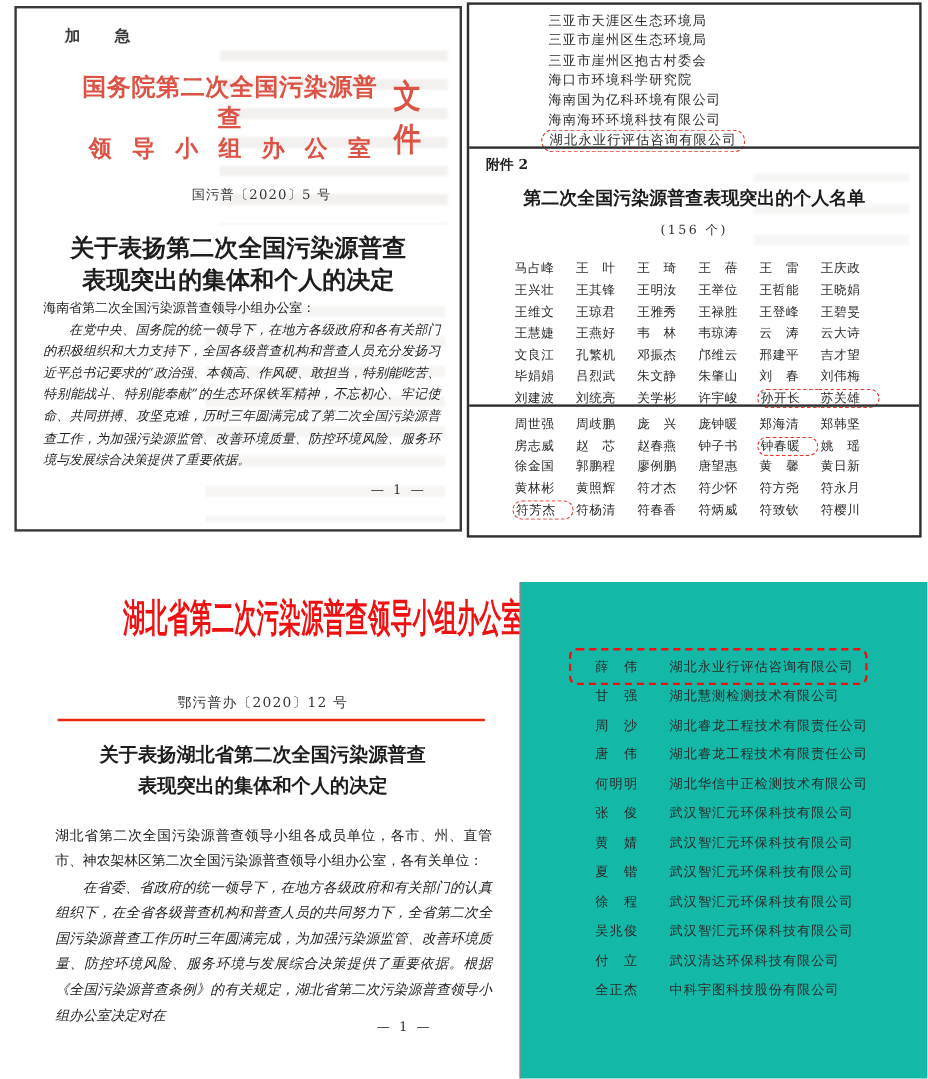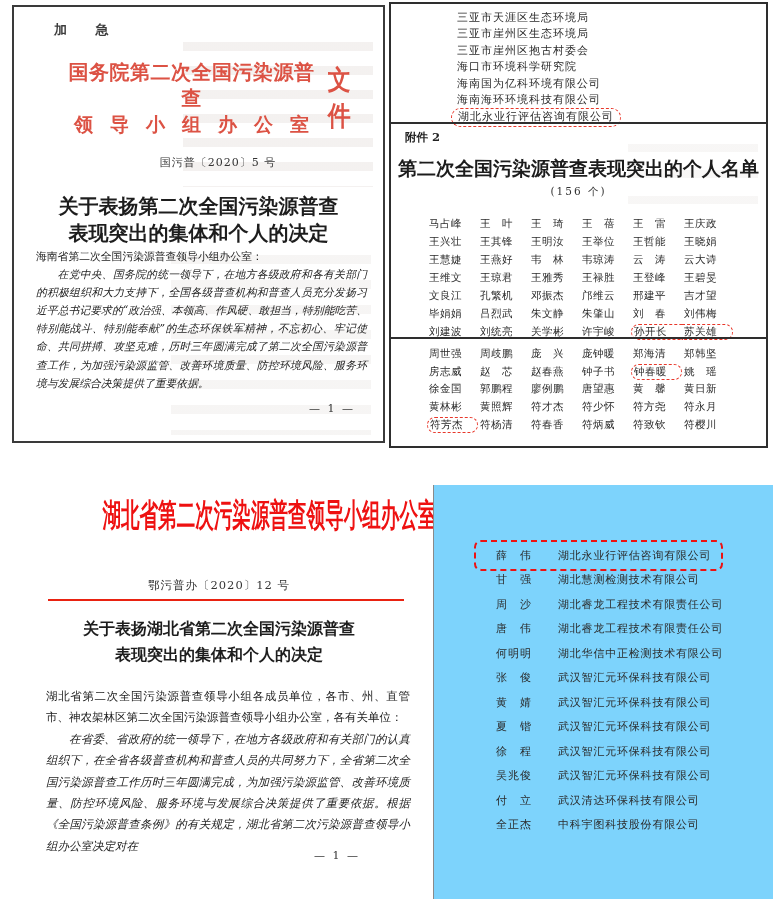--- a/index.html
+++ b/index.html
@@ -39,21 +39,21 @@
   .col-tr{position:absolute;left:389px;top:2px;width:379px;height:446px;
           border:2px solid #2e2e2e;background:#fff;box-sizing:border-box;}
   .tr-divider{position:absolute;left:0;right:0;height:2px;background:#2e2e2e;}
   .d1{top:118px;} .d2{top:333px;}
   .org-list{position:absolute;top:6px;left:66px;font-size:11px;color:#2a2a2a;}
   .org-row{height:16.4px;line-height:16.4px;letter-spacing:1px;}
   .hl-solo-cell{display:inline-block;border:1.5px dashed #e8372a;border-radius:11px;
                 padding:0 6px;margin-left:-6px;}
   .attach-label{position:absolute;top:126px;left:14px;font-size:11.5px;font-weight:600;color:#222;}
   .list-title{position:absolute;top:152px;left:0;right:0;text-align:center;
-              font-size:19px;font-weight:bold;color:#1c1c1c;}
+              font-size:15px;font-weight:bold;color:#1c1c1c;}
   .list-count{position:absolute;top:181px;left:0;right:0;text-align:center;
               font-size:10.5px;color:#333;letter-spacing:2px;}
   .name-grid{position:absolute;left:36px;}
   #name-grid-a{top:211px;}
   #name-grid-b{top:341px;}
   .name-row{display:grid;grid-template-columns:repeat(6,51px);height:18px;align-items:center;}
   #name-grid-b .name-row{height:17.7px;}
   .name-cell{font-size:10.5px;color:#2a2a2a;letter-spacing:0.5px;white-space:pre;
              padding:0 2px;box-sizing:border-box;}
   .hl-start{border:1.4px dashed #e8372a;border-right:none;border-radius:10px 0 0 10px;}
@@ -70,21 +70,21 @@
   .bl-rule{position:absolute;top:131px;left:30px;right:16px;height:2px;background:#e92211;}
   .bl-title{position:absolute;top:148px;left:0;right:0;text-align:center;
             font-size:16px;font-weight:bold;color:#1d1d1d;line-height:26px;}
   .bl-body{position:absolute;top:218px;left:28px;right:10px;font-size:11.5px;
            line-height:21.4px;color:#222;text-align:justify;}
   .bl-body p{margin:0;}
   .bl-pageno{position:absolute;right:60px;top:381px;font-size:11px;color:#333;letter-spacing:2px;}
 
   
   .panel-br{position:absolute;left:433px;top:485px;width:340px;height:414px;
-            border-left:1.5px solid #8a8a8a;background:#7dd3fc;box-sizing:border-box;}
+            border-left:1.5px solid #8a8a8a;background:#14b8a6;box-sizing:border-box;}
   .award-rows{position:absolute;top:58px;left:62px;right:0;}
   .award-row{display:flex;align-items:center;height:24.5px;}
   .award-name{width:47px;margin-right:15px;font-size:11px;color:#2a2a2a;white-space:pre;
               letter-spacing:1px;}
   .award-company{font-size:11px;color:#2a2a2a;letter-spacing:0.8px;}
   .award-hl{position:relative;}
   .award-hl::before{content:"";position:absolute;left:-22px;right:50px;top:-3px;bottom:-3px;
                     border:2.5px dashed #ee1111;border-radius:7px;}
 </style>
 </head>
@@ -141,34 +141,34 @@
         </div>
         <div class="name-row">
           <span class="name-cell">王兴壮</span>
           <span class="name-cell">王其锋</span>
           <span class="name-cell">王明汝</span>
           <span class="name-cell">王举位</span>
           <span class="name-cell">王哲能</span>
           <span class="name-cell">王晓娟</span>
         </div>
         <div class="name-row">
+          <span class="name-cell">王维文</span>
+          <span class="name-cell">王琼君</span>
+          <span class="name-cell">王雅秀</span>
+          <span class="name-cell">王禄胜</span>
+          <span class="name-cell">王登峰</span>
+          <span class="name-cell">王碧旻</span>
+        </div>
+        <div class="name-row">
           <span class="name-cell">王慧婕</span>
           <span class="name-cell">王燕好</span>
           <span class="name-cell">韦　林</span>
           <span class="name-cell">韦琼涛</span>
           <span class="name-cell">云　涛</span>
           <span class="name-cell">云大诗</span>
-        </div>
-        <div class="name-row">
-          <span class="name-cell">王维文</span>
-          <span class="name-cell">王琼君</span>
-          <span class="name-cell">王雅秀</span>
-          <span class="name-cell">王禄胜</span>
-          <span class="name-cell">王登峰</span>
-          <span class="name-cell">王碧旻</span>
         </div>
         <div class="name-row">
           <span class="name-cell">文良江</span>
           <span class="name-cell">孔繁机</span>
           <span class="name-cell">邓振杰</span>
           <span class="name-cell">邝维云</span>
           <span class="name-cell">邢建平</span>
           <span class="name-cell">吉才望</span>
         </div>
         <div class="name-row">

